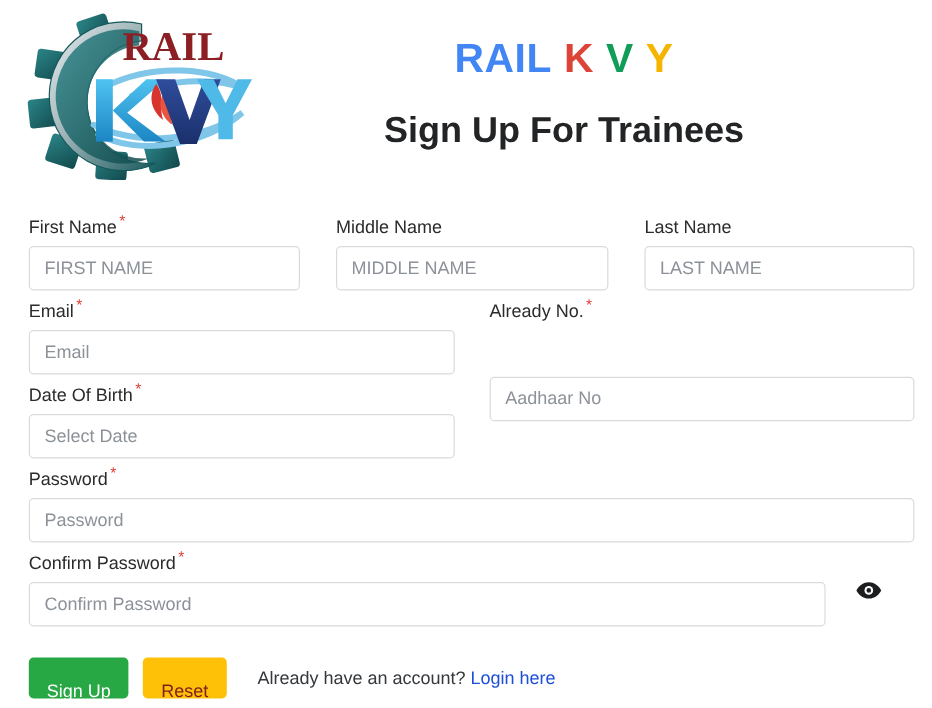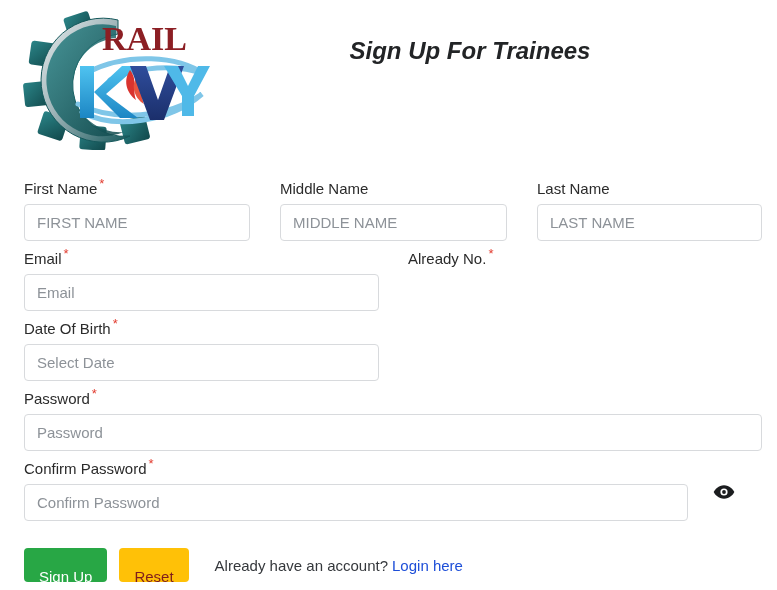--- a/index.html
+++ b/index.html
@@ -22,22 +22,22 @@
   .brand-title {
     font-size: 34px; font-weight: 700; letter-spacing: 0.5px;
     line-height: 42px; white-space: nowrap;
   }
   .brand-title span { display: inline; }
   .c-rail { color: #4285F4; }
   .c-k { color: #DB4437; }
   .c-v { color: #0F9D58; }
   .c-y { color: #F4B400; }
   .brand-sub {
-    font-size: 24px; font-weight: 600; color: #222426;
-    line-height: 34px; margin-top: 6px; font-style: italic;
+    font-size: 30px; font-weight: 600; color: #222426;
+    line-height: 34px; margin-top: 22px;
   }
 
   
   .form { position: absolute; left: 0; top: 158px; width: 777px; }
   .row { position: relative; }
 
   .field { position: absolute; }
   .flabel {
     font-size: 15px; color: #2b2b2b; line-height: 20px;
     white-space: nowrap; margin-bottom: 5px;
@@ -132,20 +132,21 @@
         <path d="M112 62 C120 72 114 80 118 92 C110 86 104 74 112 62 Z" fill="#d9332e"></path>
         <path d="M120 68 C128 78 122 86 126 96 C116 90 112 76 120 68 Z" fill="#e8543f"></path>
 
         <path d="M112 58 L128 58 L140 92 L152 58 L166 58 L146 112 L132 112 Z" fill="url(#vG)"></path>
 
         <path d="M146 58 L160 58 L170 78 L180 58 L192 58 L176 88 L176 108 L164 108 L164 88 Z" fill="#4fb9e8"></path>
       </svg>
     </div>
 
     <div class="brand-wrap">
+      <div class="brand-title"><span class="c-rail">RAIL</span><span>&nbsp;</span><span class="c-k">K</span><span>&nbsp;</span><span class="c-v">V</span><span>&nbsp;</span><span class="c-y">Y</span></div>
       <div class="brand-sub">Sign Up For Trainees</div>
     </div>
   </div>
 
   <div class="form">
 
     <div class="row">
       <div class="field" style="left:24px; top:16px; width:226px;">
         <div class="flabel"><span>First Name</span><span class="req">*</span></div>
         <input class="finput upper" type="text" placeholder="FIRST NAME" style="">
@@ -173,20 +174,21 @@
       </div>
     </div>
 
     <div class="row">
       <div class="field" style="left:24px; top:156px; width:355px;">
         <div class="flabel"><span>Date Of Birth</span><span class="req">*</span></div>
         <input class="finput" type="text" placeholder="Select Date" style="">
       </div>
 
       <div class="field" style="left:408px; top:156px; width:354px;">
+        <input class="finput" type="text" placeholder="Aadhaar No" style="">
       </div>
     </div>
 
     <div class="row">
       <div class="field" style="left:24px; top:226px; width:738px;">
         <div class="flabel"><span>Password</span><span class="req">*</span></div>
         <input class="finput" type="password" placeholder="Password" style="">
       </div>
     </div>
 

